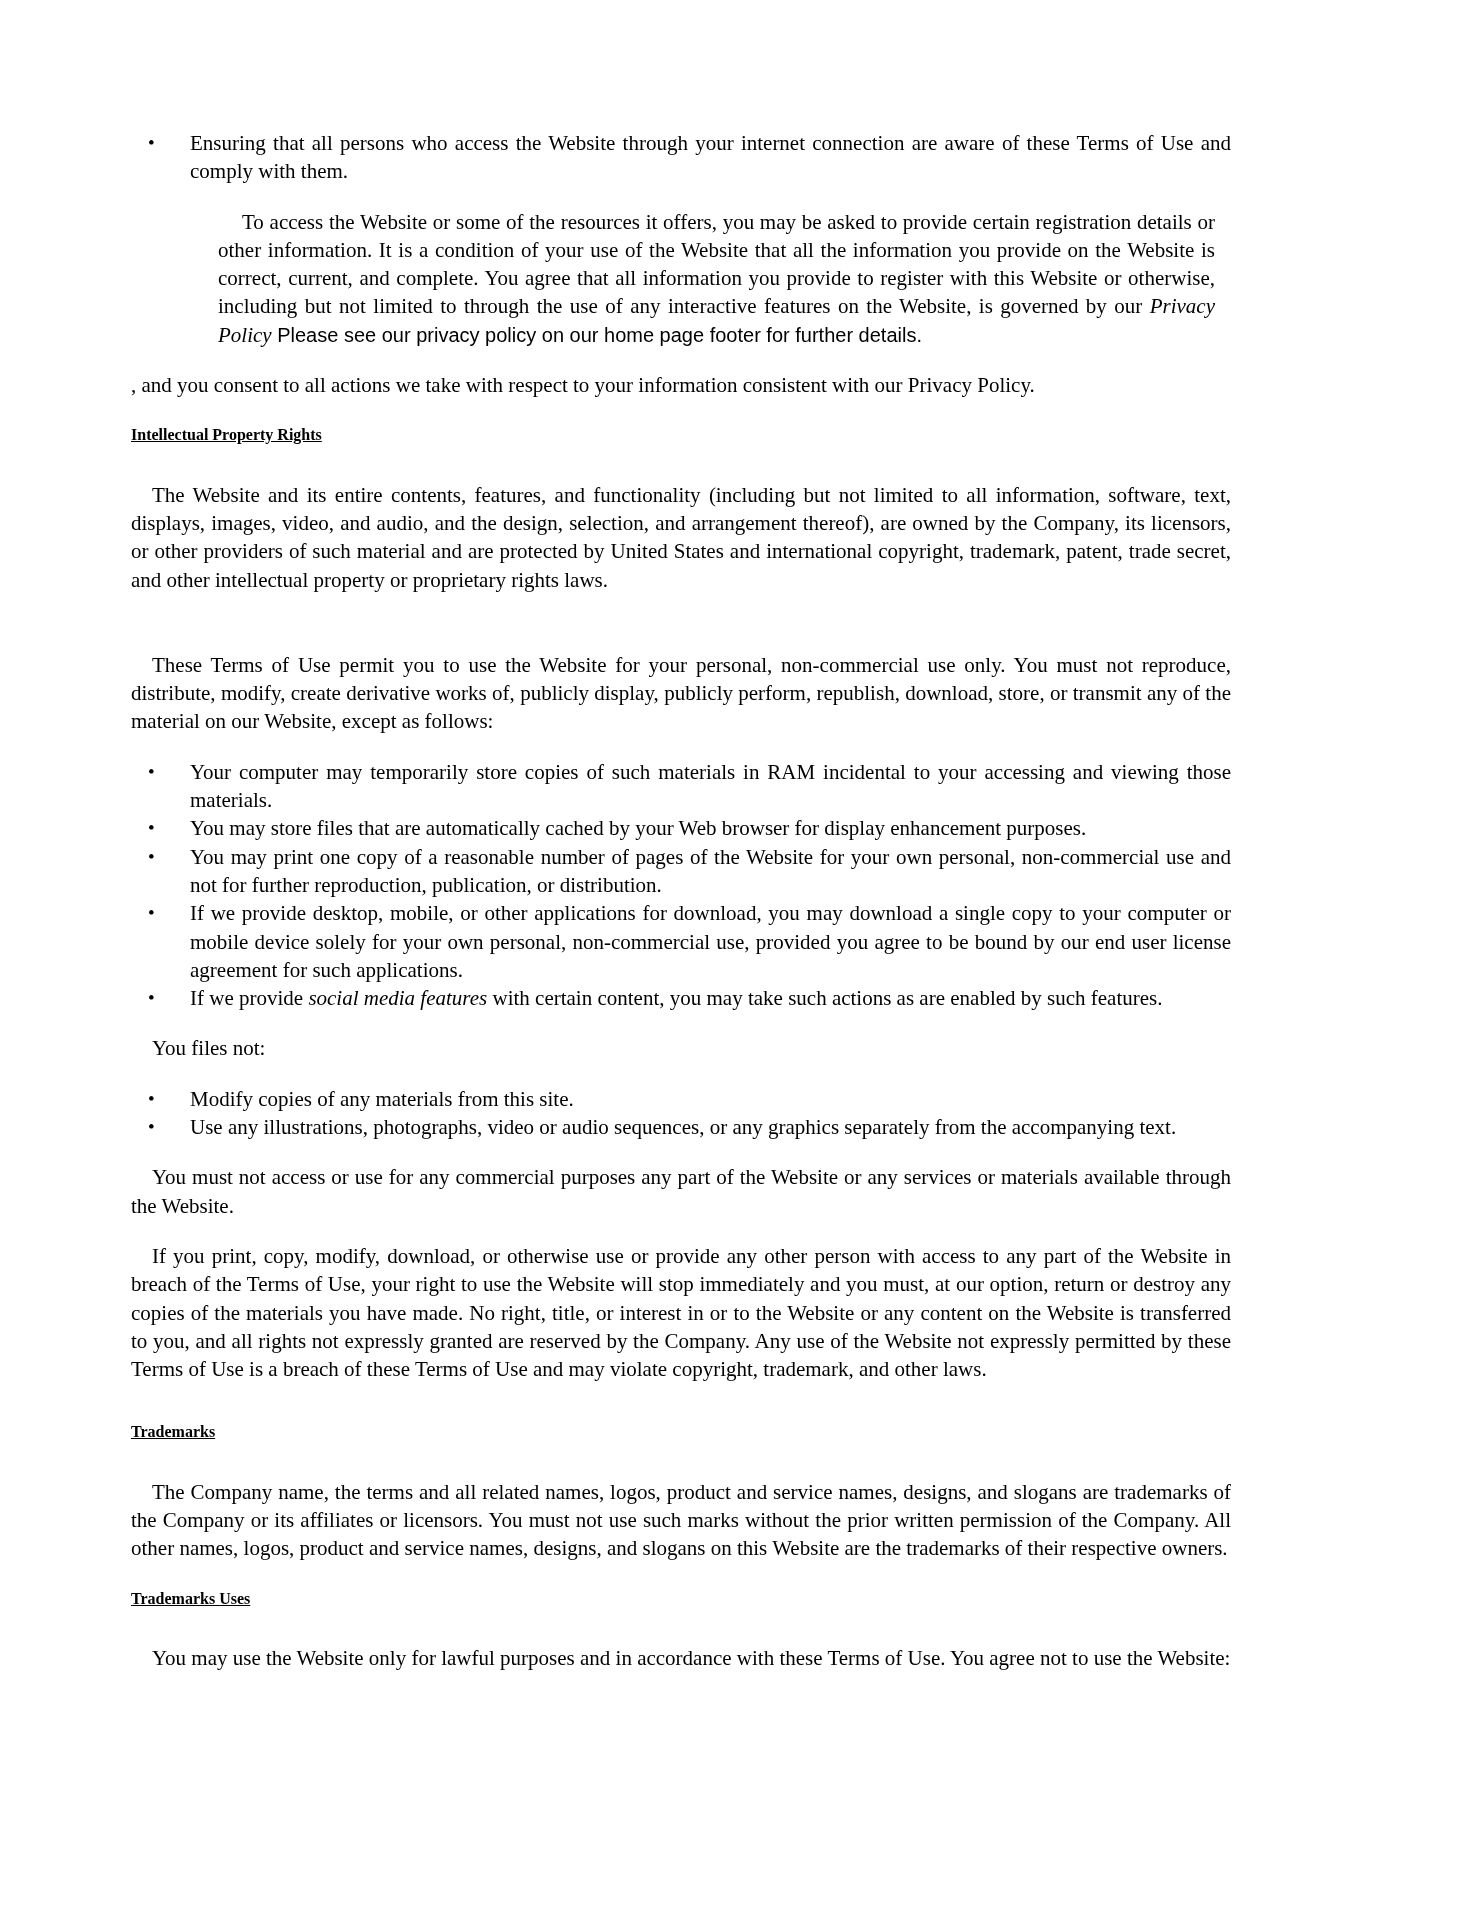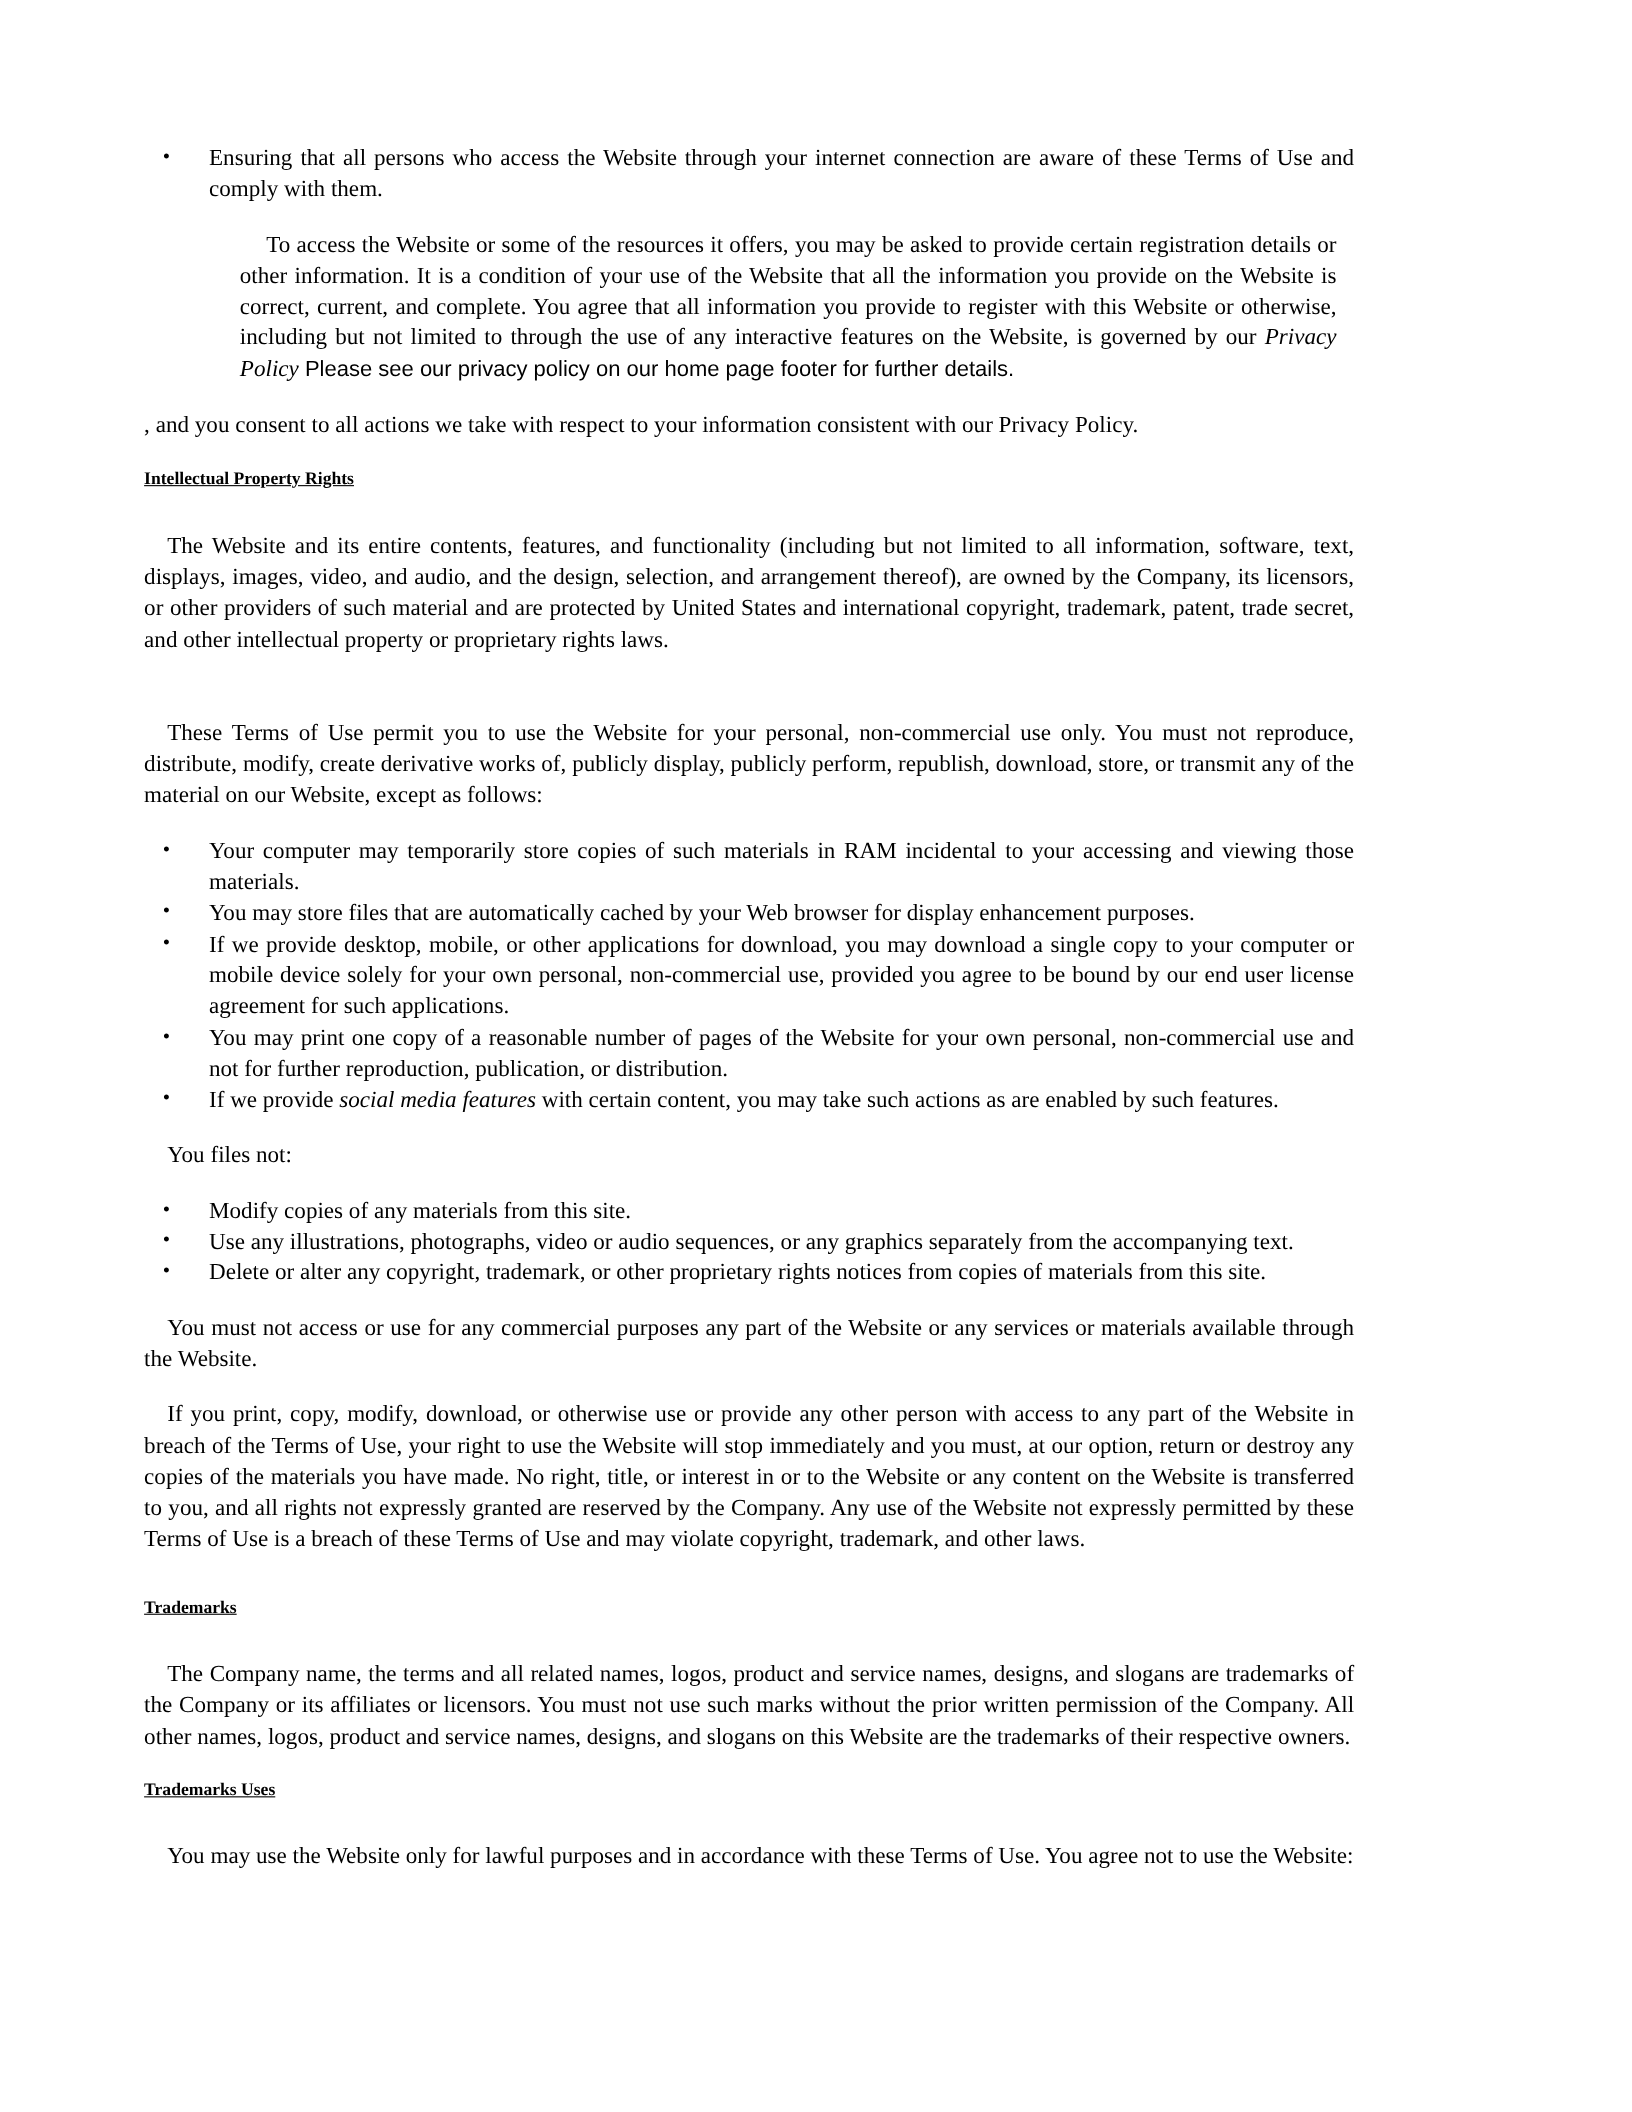--- a/index.html
+++ b/index.html
@@ -82,31 +82,30 @@
 
   <h2 class="heading">Intellectual Property Rights</h2>
 
   <p class="para gap-large">The Website and its entire contents, features, and functionality (including but not limited to all information, software, text, displays, images, video, and audio, and the design, selection, and arrangement thereof), are owned by the Company, its licensors, or other providers of such material and are protected by United States and international copyright, trademark, patent, trade secret, and other intellectual property or proprietary rights laws.</p>
 
   <p class="para">These Terms of Use permit you to use the Website for your personal, non-commercial use only. You must not reproduce, distribute, modify, create derivative works of, publicly display, publicly perform, republish, download, store, or transmit any of the material on our Website, except as follows:</p>
 
   <ul class="bullets">
     <li>Your computer may temporarily store copies of such materials in RAM incidental to your accessing and viewing those materials.</li>
     <li>You may store files that are automatically cached by your Web browser for display enhancement purposes.</li>
+    <li>You may print one copy of a reasonable number of pages of the Website for your own personal, non-commercial use and not for further reproduction, publication, or distribution.</li>
     <li>If we provide desktop, mobile, or other applications for download, you may download a single copy to your computer or mobile device solely for your own personal, non-commercial use, provided you agree to be bound by our end user license agreement for such applications.</li>
-    <li>You may print one copy of a reasonable number of pages of the Website for your own personal, non-commercial use and not for further reproduction, publication, or distribution.</li>
     <li><span>If we provide </span><span class="it">social media features</span><span> with certain content, you may take such actions as are enabled by such features.</span></li>
   </ul>
 
   <p class="para">You files not:</p>
 
   <ul class="bullets">
     <li>Modify copies of any materials from this site.</li>
     <li>Use any illustrations, photographs, video or audio sequences, or any graphics separately from the accompanying text.</li>
-    <li>Delete or alter any copyright, trademark, or other proprietary rights notices from copies of materials from this site.</li>
   </ul>
 
   <p class="para">You must not access or use for any commercial purposes any part of the Website or any services or materials available through the Website.</p>
 
   <p class="para gap-xl">If you print, copy, modify, download, or otherwise use or provide any other person with access to any part of the Website in breach of the Terms of Use, your right to use the Website will stop immediately and you must, at our option, return or destroy any copies of the materials you have made. No right, title, or interest in or to the Website or any content on the Website is transferred to you, and all rights not expressly granted are reserved by the Company. Any use of the Website not expressly permitted by these Terms of Use is a breach of these Terms of Use and may violate copyright, trademark, and other laws.</p>
 
   <h2 class="heading">Trademarks</h2>
 
   <p class="para">The Company name, the terms and all related names, logos, product and service names, designs, and slogans are trademarks of the Company or its affiliates or licensors. You must not use such marks without the prior written permission of the Company. All other names, logos, product and service names, designs, and slogans on this Website are the trademarks of their respective owners.</p>
 

